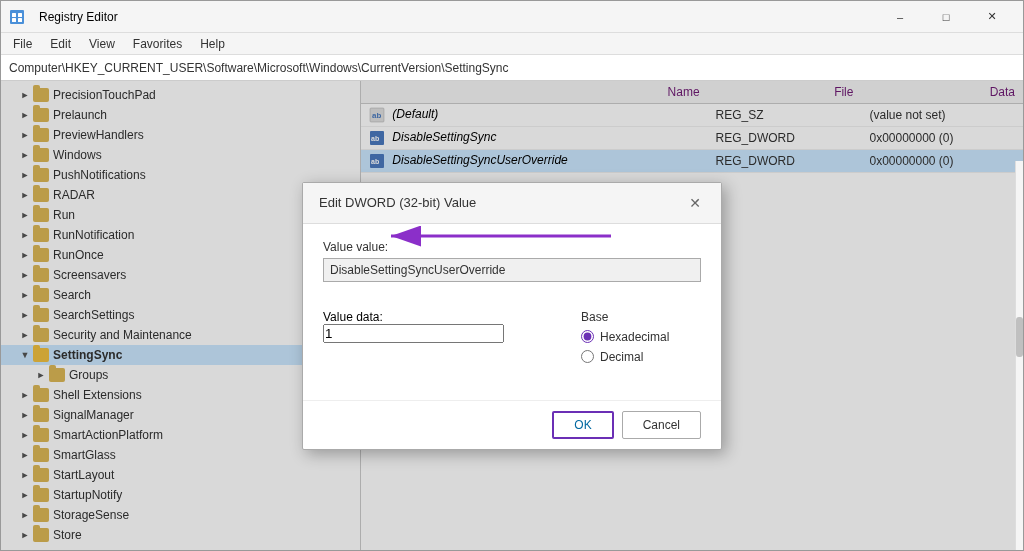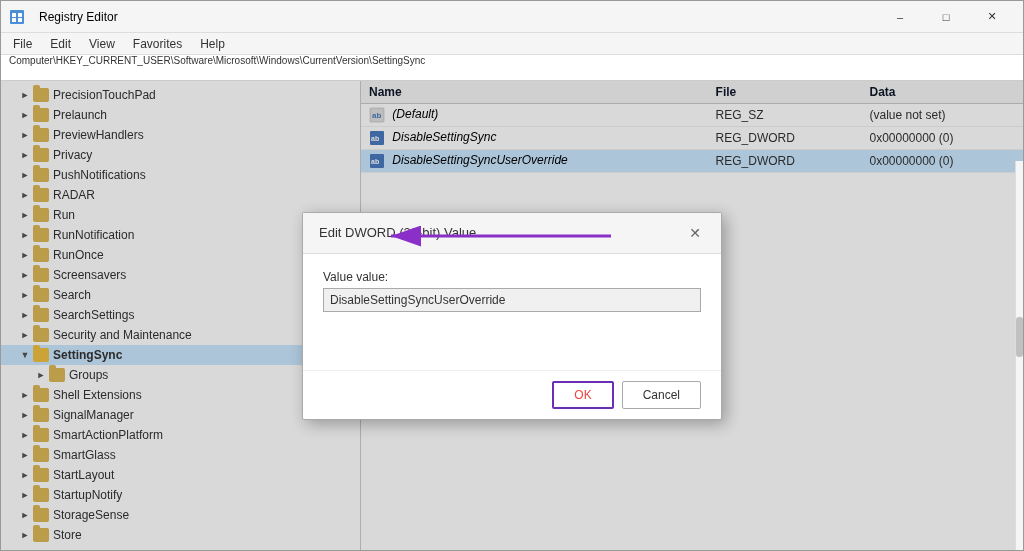--- a/index.html
+++ b/index.html
@@ -73,23 +73,23 @@
       font-size: 12px;
       color: #333;
     }
 
     
     .address-bar {
       height: 26px;
       background: #fff;
       border-bottom: 1px solid #ccc;
       display: flex;
-      align-items: flex-start;
+      align-items: center;
       padding: 0 8px;
-      font-size: 10px;
+      font-size: 12px;
       color: #333;
     }
 
     
     .main-content {
       display: flex;
       flex: 1;
       overflow: hidden;
     }
 
@@ -169,26 +169,26 @@
       overflow: hidden;
     }
 
     .registry-table {
       width: 100%;
       border-collapse: collapse;
       font-size: 12px;
     }
 
     .registry-table th {
-      text-align: left;
+      text-align: right;
       padding: 4px 8px;
       border-bottom: 1px solid #ccc;
       background: #f5f5f5;
-      font-weight: bold;
-      color: #0f172a;
+      font-weight: normal;
+      color: #701a75;
       cursor: pointer;
     }
 
     .registry-table td {
       padding: 3px 8px;
       border-bottom: 1px solid #f0f0f0;
       color: #333;
     }
 
     .registry-table tr.selected td {
@@ -315,21 +315,21 @@
     .btn {
       padding: 5px 20px;
       font-size: 12px;
       cursor: pointer;
       border-radius: 2px;
     }
 
     .btn-ok {
       background: #fff;
       border: 2px solid #6b2fb5;
-      color: #ef4444;
+      color: #0369a1;
     }
 
     .btn-cancel {
       background: #fff;
       border: 1px solid #aaa;
       color: #333;
     }
 
     .tree-indent-1 { padding-left: 16px; }
     .tree-indent-2 { padding-left: 32px; }
@@ -397,21 +397,21 @@
 
       <div class="tree-item tree-indent-1">
         <span class="expand-icon">►</span>
         <span class="folder-icon"></span>
         <span class="tree-label">PreviewHandlers</span>
       </div>
 
       <div class="tree-item tree-indent-1">
         <span class="expand-icon">►</span>
         <span class="folder-icon"></span>
-        <span class="tree-label">Privacy</span>
+        <span class="tree-label">Windows</span>
       </div>
 
       <div class="tree-item tree-indent-1">
         <span class="expand-icon">►</span>
         <span class="folder-icon"></span>
         <span class="tree-label">PushNotifications</span>
       </div>
 
       <div class="tree-item tree-indent-1">
         <span class="expand-icon">►</span>
@@ -590,20 +590,35 @@
         <div class="dialog-title-bar">
           <span class="dialog-title">Edit DWORD (32-bit) Value</span>
           <button class="dialog-close-btn">✕</button>
         </div>
         <div class="dialog-body">
           <div class="dialog-field">
             <label>Value value:</label>
             <input type="text" class="dialog-field input" readonly="" value="DisableSettingSyncUserOverride" style="">
           </div>
           <div class="dialog-row">
+            <div class="value-data-section">
+              <label>Value data:</label>
+              <input type="text" class="editable" value="1" style="">
+            </div>
+            <div class="base-section">
+              <label>Base</label>
+              <div class="radio-option">
+                <input type="radio" name="base" checked="" style="">
+                <span>Hexadecimal</span>
+              </div>
+              <div class="radio-option">
+                <input type="radio" name="base" style="">
+                <span>Decimal</span>
+              </div>
+            </div>
           </div>
         </div>
         <div class="dialog-footer">
           <button class="btn btn-ok">OK</button>
           <button class="btn btn-cancel">Cancel</button>
         </div>
       </div>
     </div>
 
   </div>

